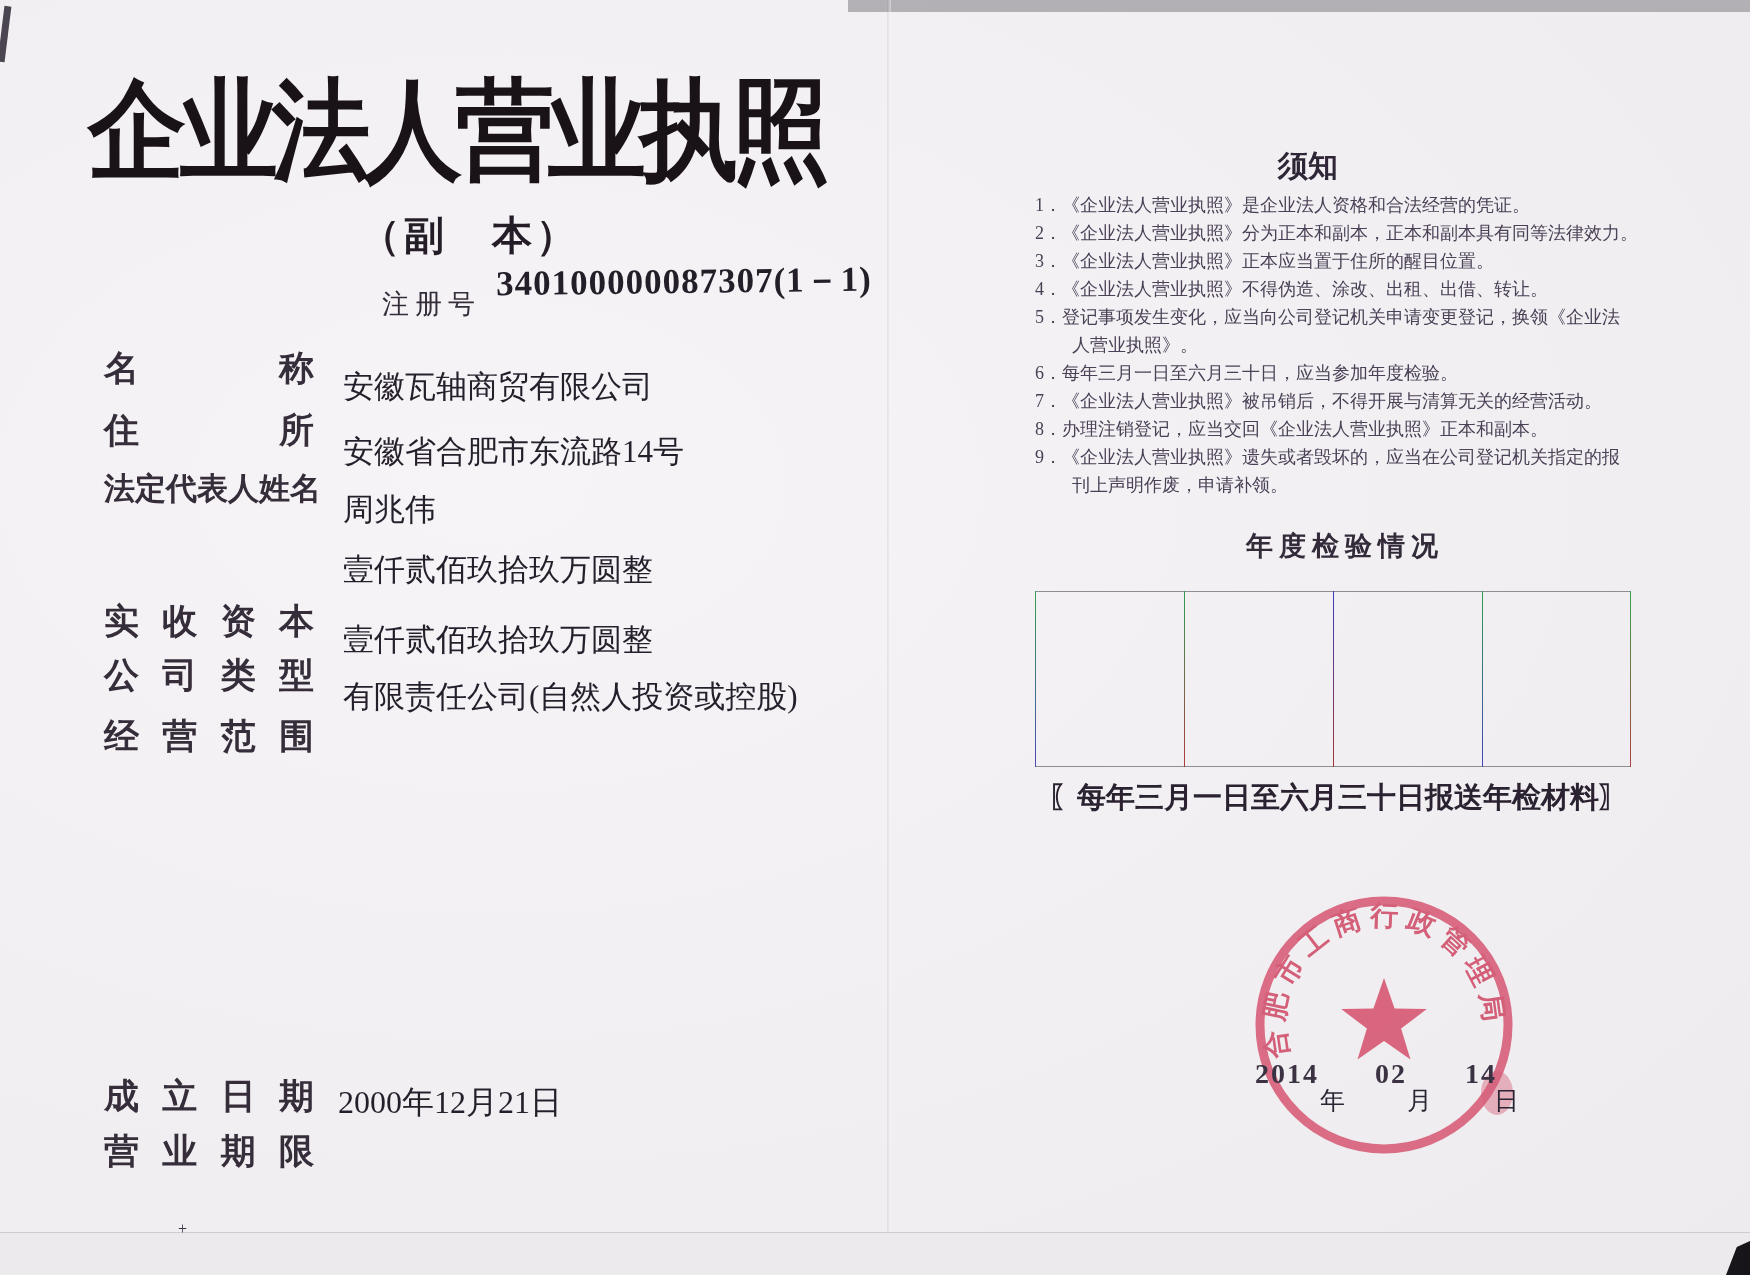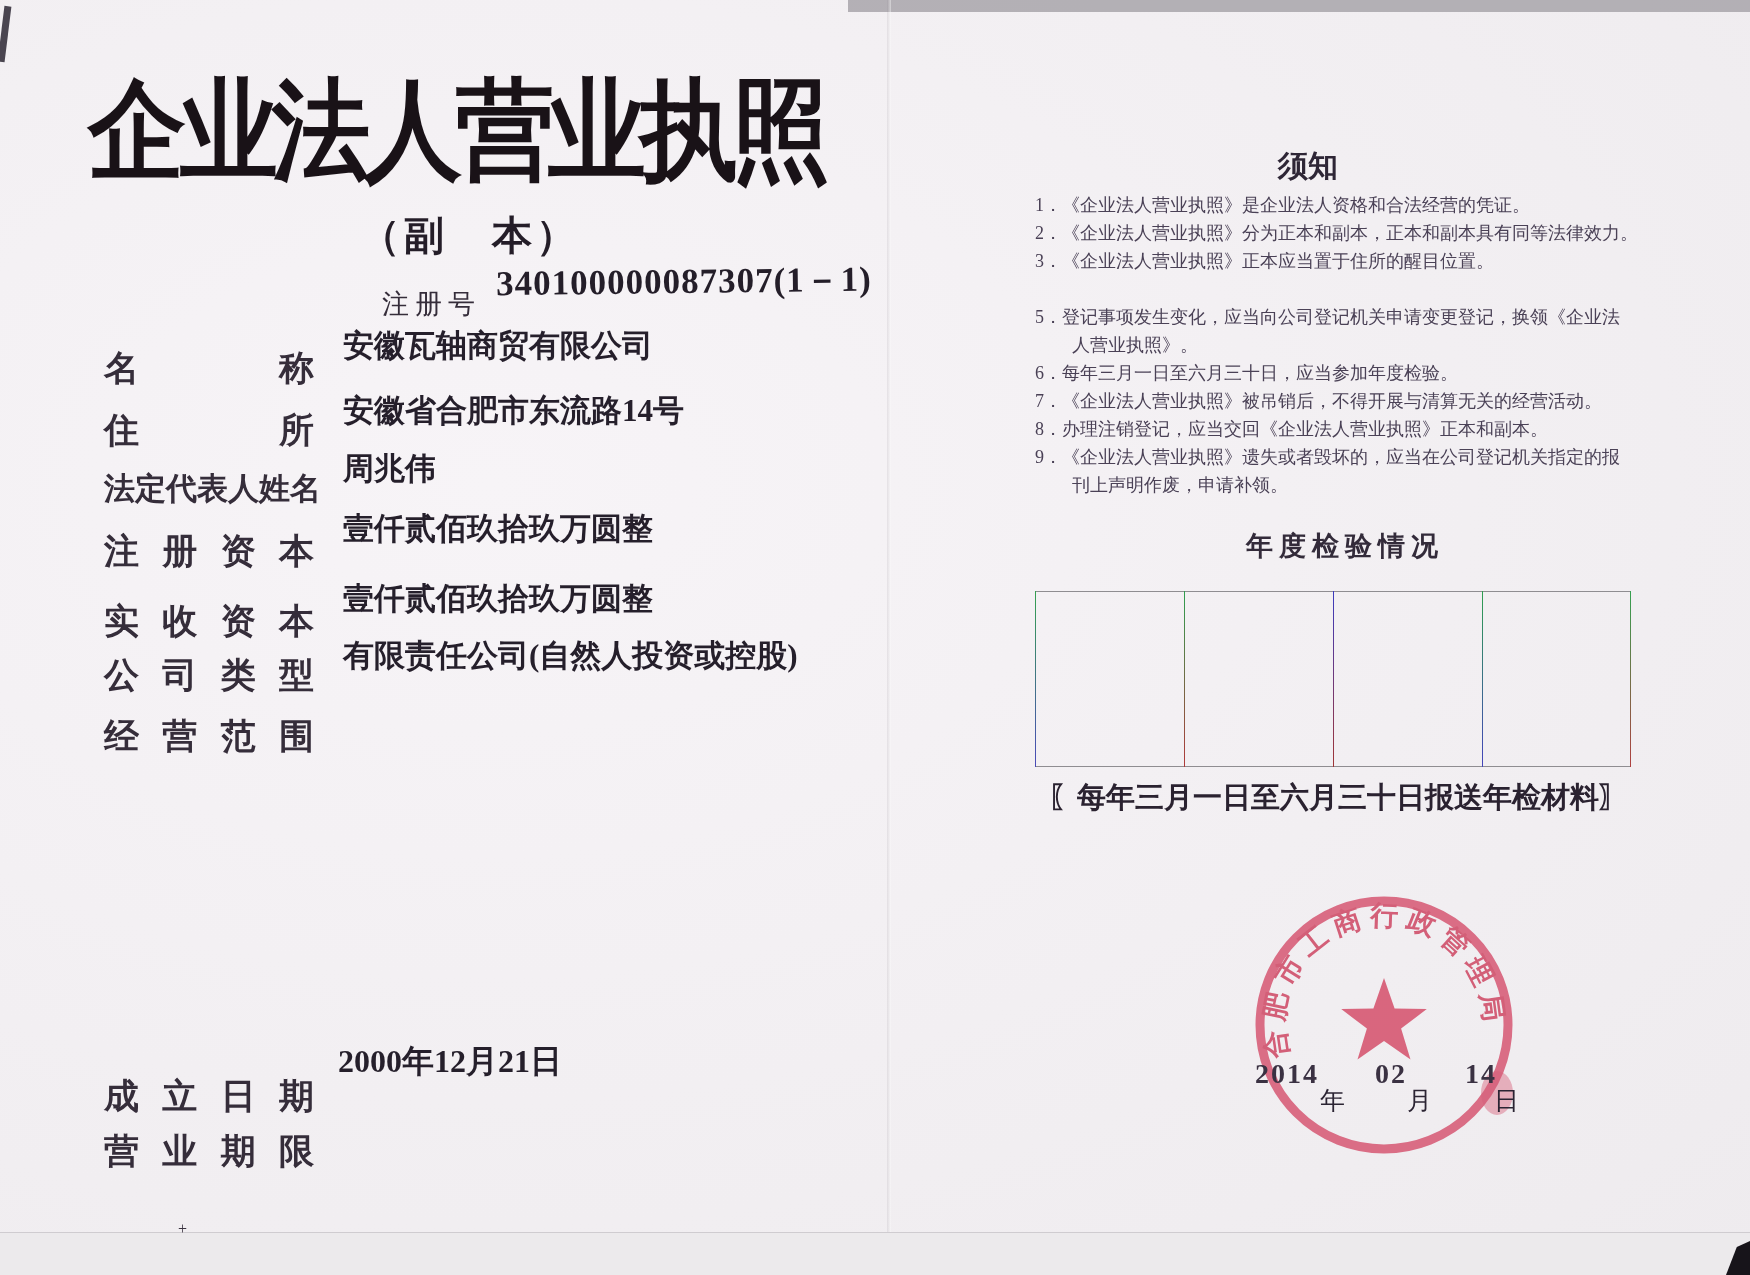--- a/index.html
+++ b/index.html
@@ -22,21 +22,21 @@
   .subtitle{left:360px;top:208px;font-size:40px;font-weight:700;color:#241d28;letter-spacing:4px;}
   .regno-label{left:382px;top:286px;font-size:27px;color:#352d3a;letter-spacing:6px;}
   .regno-value{left:496px;top:258px;font-size:35px;font-weight:700;color:#241e29;letter-spacing:1px;transform:rotate(-0.7deg);}
   .field-label{
     left:104px;width:210px;font-size:35px;color:#352d3a;
     text-align:justify;text-align-last:justify;white-space:nowrap;
     display:block;
     font-weight:bold;
   }
   .field-label.long{font-size:31px;letter-spacing:0;}
-  .field-value{left:343px;font-size:31px;font-weight:700;color:#251f2b;line-height:31.5px;}
+  .field-value{left:343px;font-size:31px;font-weight:400;color:#251f2b;line-height:31.5px;margin-top:41px;}
   .field-value.scope{width:632px;white-space:normal;}
   .nowrap{white-space:nowrap;}
   
   .notice-head{left:1278px;top:146px;font-size:30px;font-weight:700;color:#2e2636;letter-spacing:58px;white-space:nowrap;}
   .notice-item{
     left:1035px;width:620px;font-size:18px;line-height:27.9px;color:#4a4156;
     padding-left:37px;text-indent:-37px;white-space:pre-wrap;
   }
   .annual-head{left:1246px;top:528px;font-size:27px;font-weight:700;color:#332b3a;letter-spacing:6px;white-space:nowrap;}
   .annual-table{left:1035px;top:591px;width:596px;height:176px;}
@@ -80,40 +80,40 @@
 
   <div class="abs field-label" style="top:345px">名称</div>
   <div class="abs field-value nowrap" style="top:330px">安徽瓦轴商贸有限公司</div>
 
   <div class="abs field-label" style="top:407px">住所</div>
   <div class="abs field-value nowrap" style="top:395px">安徽省合肥市东流路14号</div>
 
   <div class="abs field-label long" style="top:468px">法定代表人姓名</div>
   <div class="abs field-value nowrap" style="top:453px">周兆伟</div>
 
-  <div class="abs field-label" style="top:528px">注册资本</div>
   <div class="abs field-value nowrap" style="top:513px">壹仟贰佰玖拾玖万圆整</div>
 
   <div class="abs field-label" style="top:598px">实收资本</div>
   <div class="abs field-value nowrap" style="top:583px">壹仟贰佰玖拾玖万圆整</div>
 
   <div class="abs field-value nowrap" style="top:640px">有限责任公司(自然人投资或控股)</div>
   <div class="abs field-label" style="top:652px">公司类型</div>
 
   <div class="abs field-label" style="top:713px">经营范围</div>
 
   <div class="abs field-label" style="top:1073px">成立日期</div>
   <div class="abs field-value nowrap" style="top:1046px;left:338px;font-size:32px">2000年12月21日</div>
 
   <div class="abs field-label" style="top:1128px">营业期限</div>
 
   <div class="abs notice-head" style="letter-spacing:0">须知</div>
   <div class="abs notice-item" style="top:192px">1．《企业法人营业执照》是企业法人资格和合法经营的凭证。</div>
   <div class="abs notice-item" style="top:220px">2．《企业法人营业执照》分为正本和副本，正本和副本具有同等法律效力。</div>
   <div class="abs notice-item" style="top:248px">3．《企业法人营业执照》正本应当置于住所的醒目位置。</div>
+  <div class="abs notice-item" style="top:276px">4．《企业法人营业执照》不得伪造、涂改、出租、出借、转让。</div>
   <div class="abs notice-item" style="top:304px">5．登记事项发生变化，应当向公司登记机关申请变更登记，换领《企业法
 人营业执照》。</div>
   <div class="abs notice-item" style="top:360px">6．每年三月一日至六月三十日，应当参加年度检验。</div>
   <div class="abs notice-item" style="top:388px">7．《企业法人营业执照》被吊销后，不得开展与清算无关的经营活动。</div>
   <div class="abs notice-item" style="top:416px">8．办理注销登记，应当交回《企业法人营业执照》正本和副本。</div>
   <div class="abs notice-item" style="top:444px">9．《企业法人营业执照》遗失或者毁坏的，应当在公司登记机关指定的报
 刊上声明作废，申请补领。</div>
 
   <div class="abs annual-head">年度检验情况</div>
   <div class="abs annual-table">

